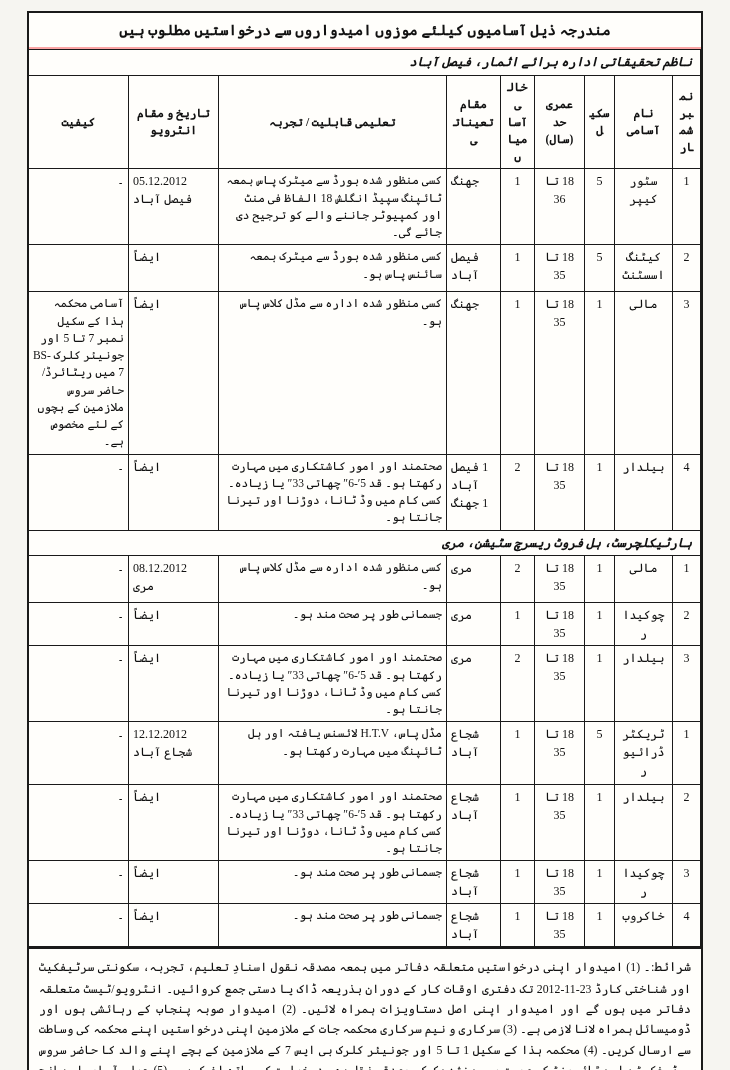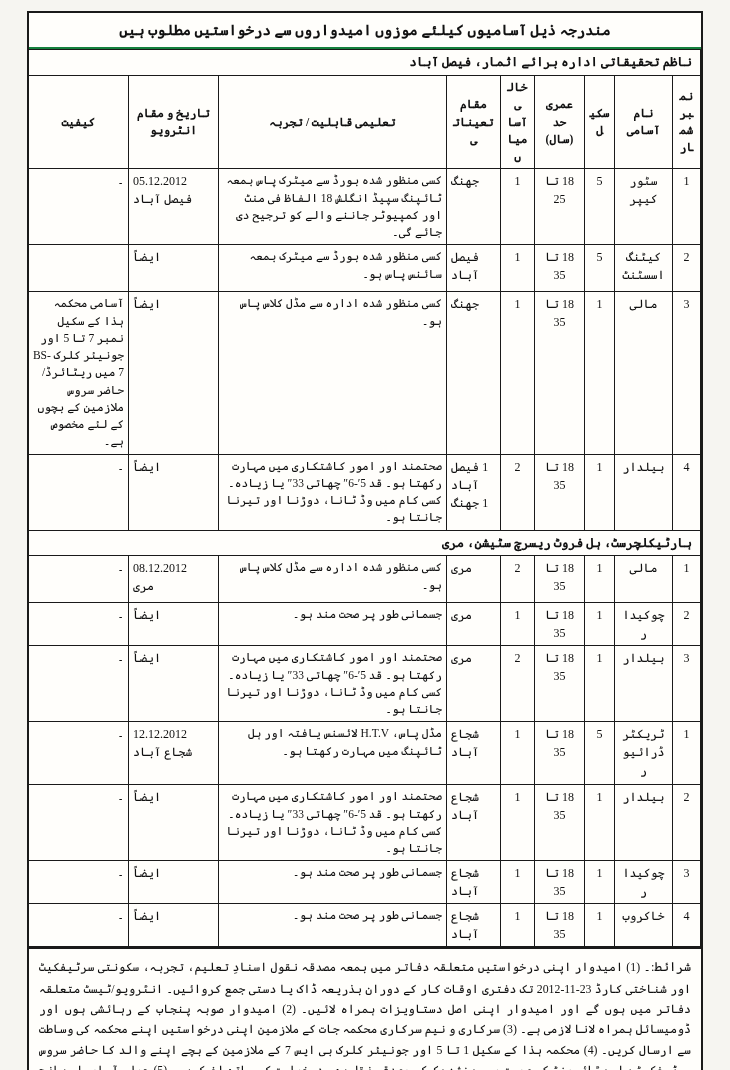--- a/index.html
+++ b/index.html
@@ -1,26 +1,26 @@
 <!DOCTYPE html>
 <html lang="ur" dir="rtl"><head>
 <meta charset="utf-8">
 <style>
   html,body{margin:0;padding:0;background:#f6f5f1;}
   body{width:730px;height:1070px;overflow:hidden;
        font-family:"Liberation Serif","DejaVu Serif",serif;color:#111;}
   .ad{box-sizing:border-box;width:676px;min-height:1048px;margin:11px 27px;
       background:#fffefb;border:2px solid #1a1a1a;display:flex;flex-direction:column;}
-  .ad-title{border-bottom:2px solid #15803d;text-align:center;font-weight:bold;
+  .ad-title{border-bottom:2px solid #fca5a5;text-align:center;font-weight:bold;
       font-size:14.5px;padding:7px 6px;line-height:1.4;}
   table{border-collapse:collapse;table-layout:fixed;width:100%;font-size:12px;}
   td,th{border:1px solid #1a1a1a;padding:3px 4px;vertical-align:top;line-height:1.5;
       word-wrap:break-word;}
   th{font-weight:bold;text-align:center;vertical-align:middle;height:58px;font-size:11.5px;}
-  .section-title{font-weight:bold;text-align:right;padding:3px 8px;font-size:12.5px;height:18px;}
+  .section-title{font-weight:bold;text-align:right;padding:3px 8px;font-size:12.5px;height:18px;font-style:italic;}
   td.center{text-align:center;}
   td.c-qual{text-align:right;font-size:11.5px;}
   td.c-interview,td.c-station{white-space:pre-line;text-align:left;}
   td.c-remarks{text-align:right;font-size:11.5px;}
   tr.rh-lg td{height:120px;}
   tr.rh-md td{height:56px;}
   tr.rh-sm td{height:40px;}
   tr.rh-xs td{height:24px;}
   .terms{border-top:2px solid #1a1a1a;padding:8px 10px 6px;font-size:11.8px;
       line-height:1.72;text-align:justify;}
@@ -60,21 +60,21 @@
       <th>مقام تعیناتی</th>
       <th>تعلیمی قابلیت / تجربہ</th>
       <th>تاریخ و مقام انٹرویو</th>
       <th>کیفیت</th>
     </tr>
 
     <tr class="rh-md">
       <td class="center">1</td>
       <td class="center">سٹور کیپر</td>
       <td class="center">5</td>
-      <td class="center">18 تا 25</td>
+      <td class="center">18 تا 36</td>
       <td class="center">1</td>
       <td class="c-station">جھنگ</td>
       <td class="c-qual">کسی منظور شدہ بورڈ سے میٹرک پاس بمعہ ٹائپنگ سپیڈ انگلش 18 الفاظ فی منٹ اور کمپیوٹر جاننے والے کو ترجیح دی جائے گی۔</td>
       <td class="c-interview">05.12.2012
 فیصل آباد</td>
       <td class="c-remarks">۔</td>
     </tr>
 
     <tr class="rh-sm">
       <td class="center">2</td>

